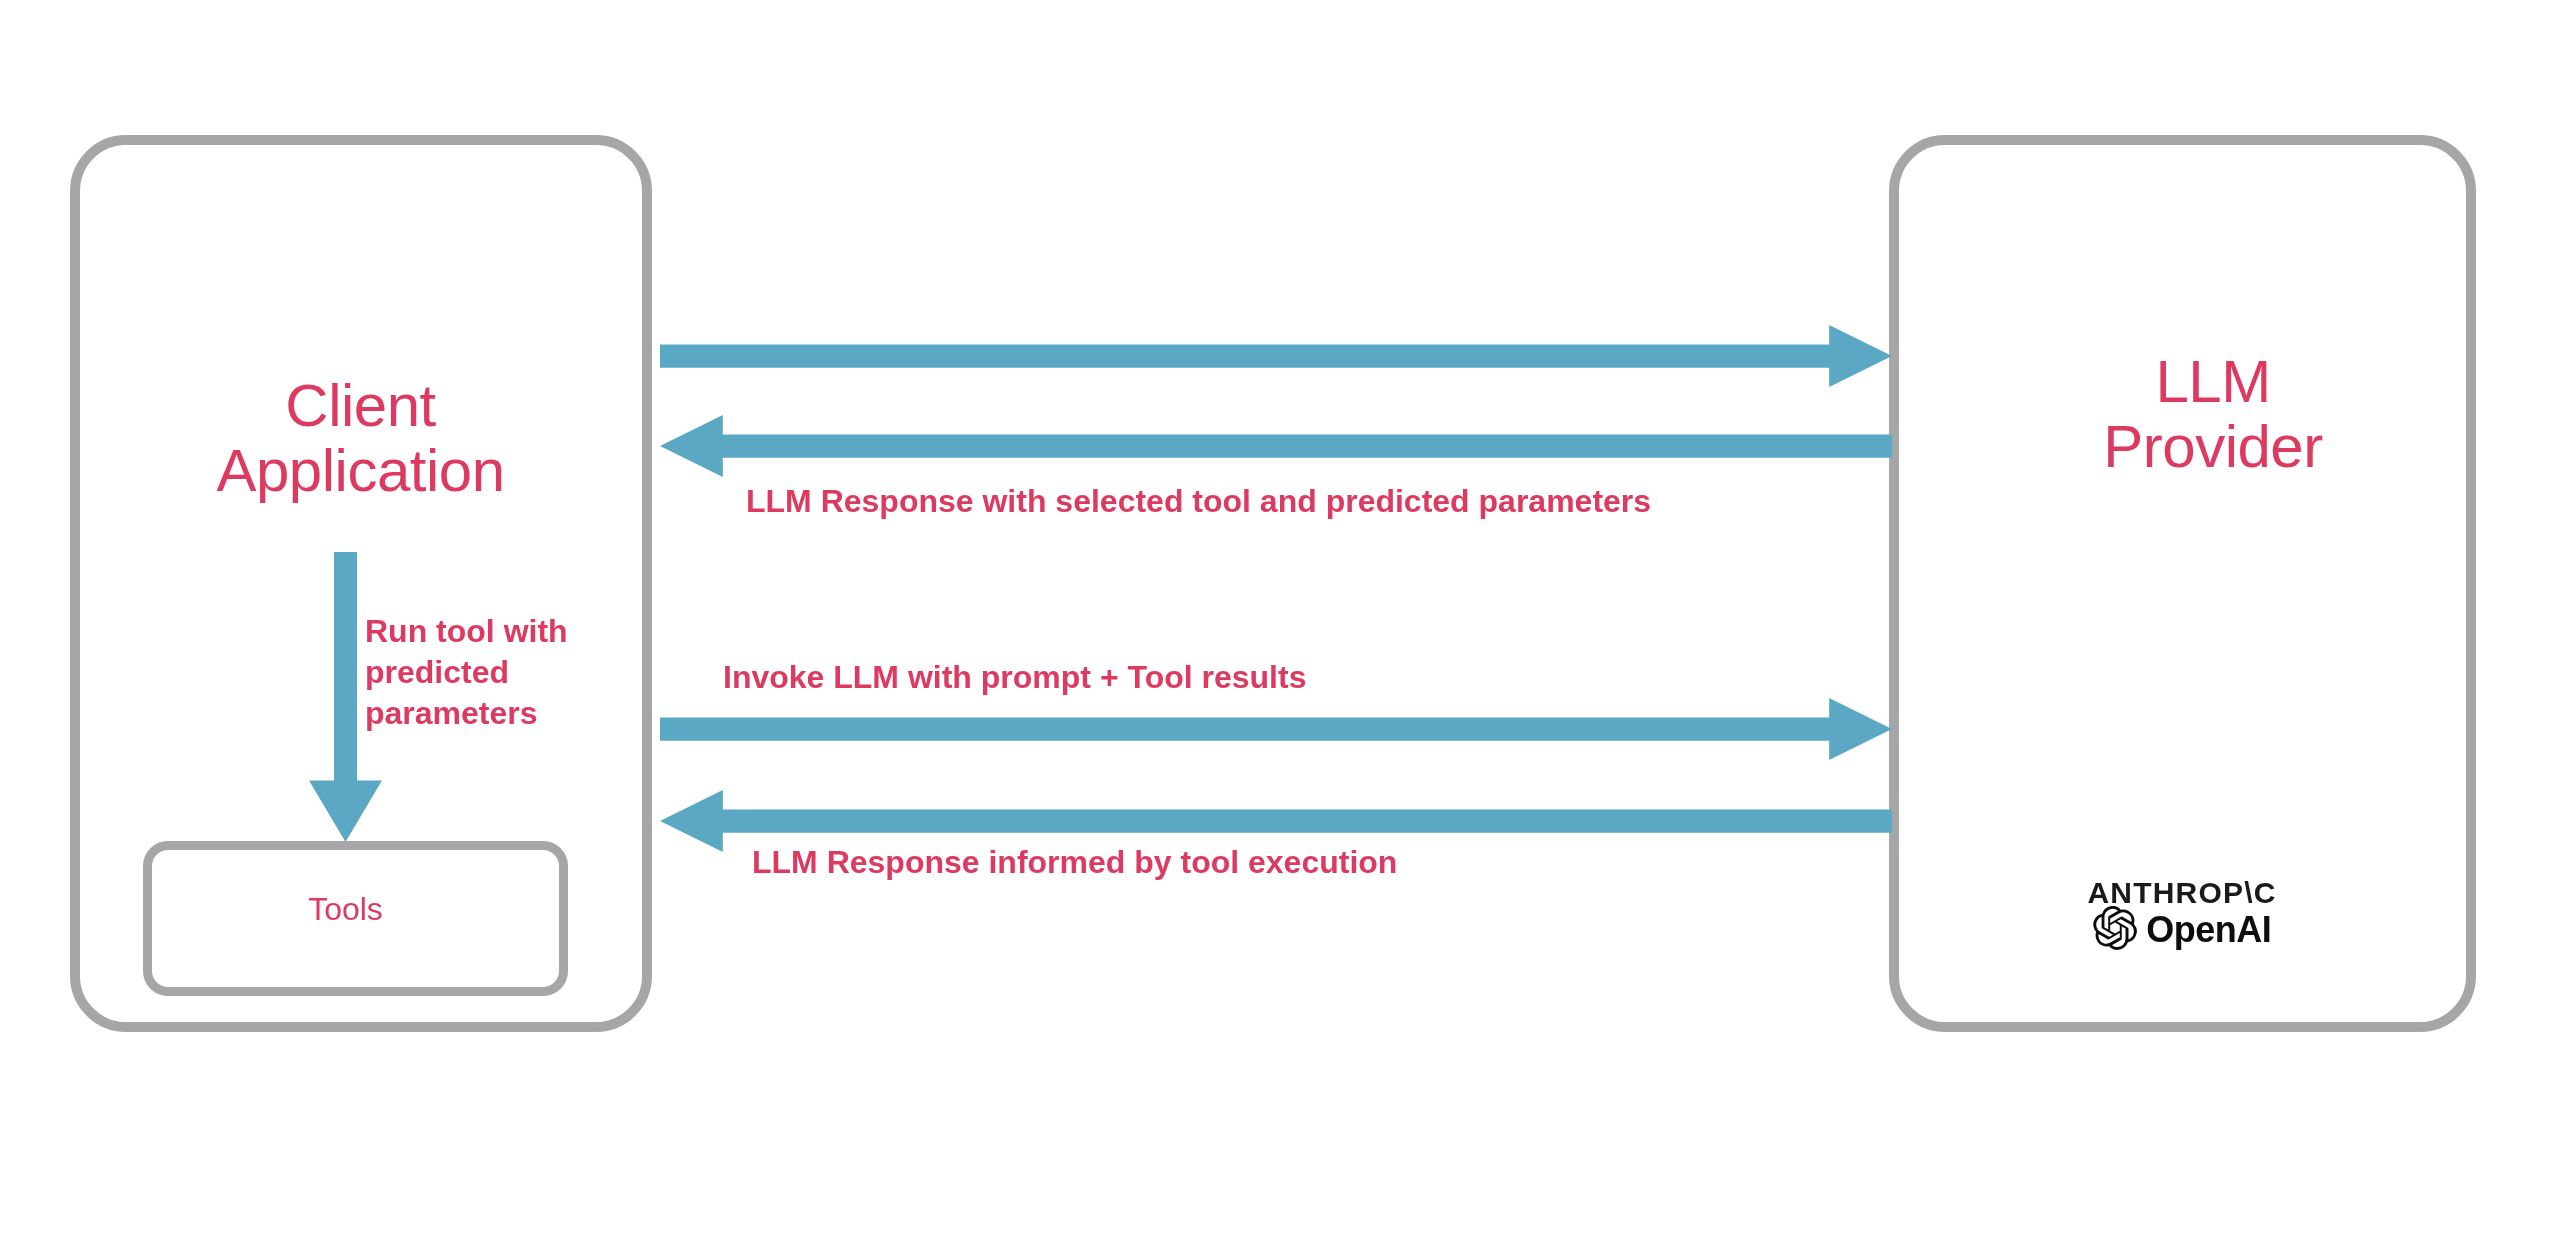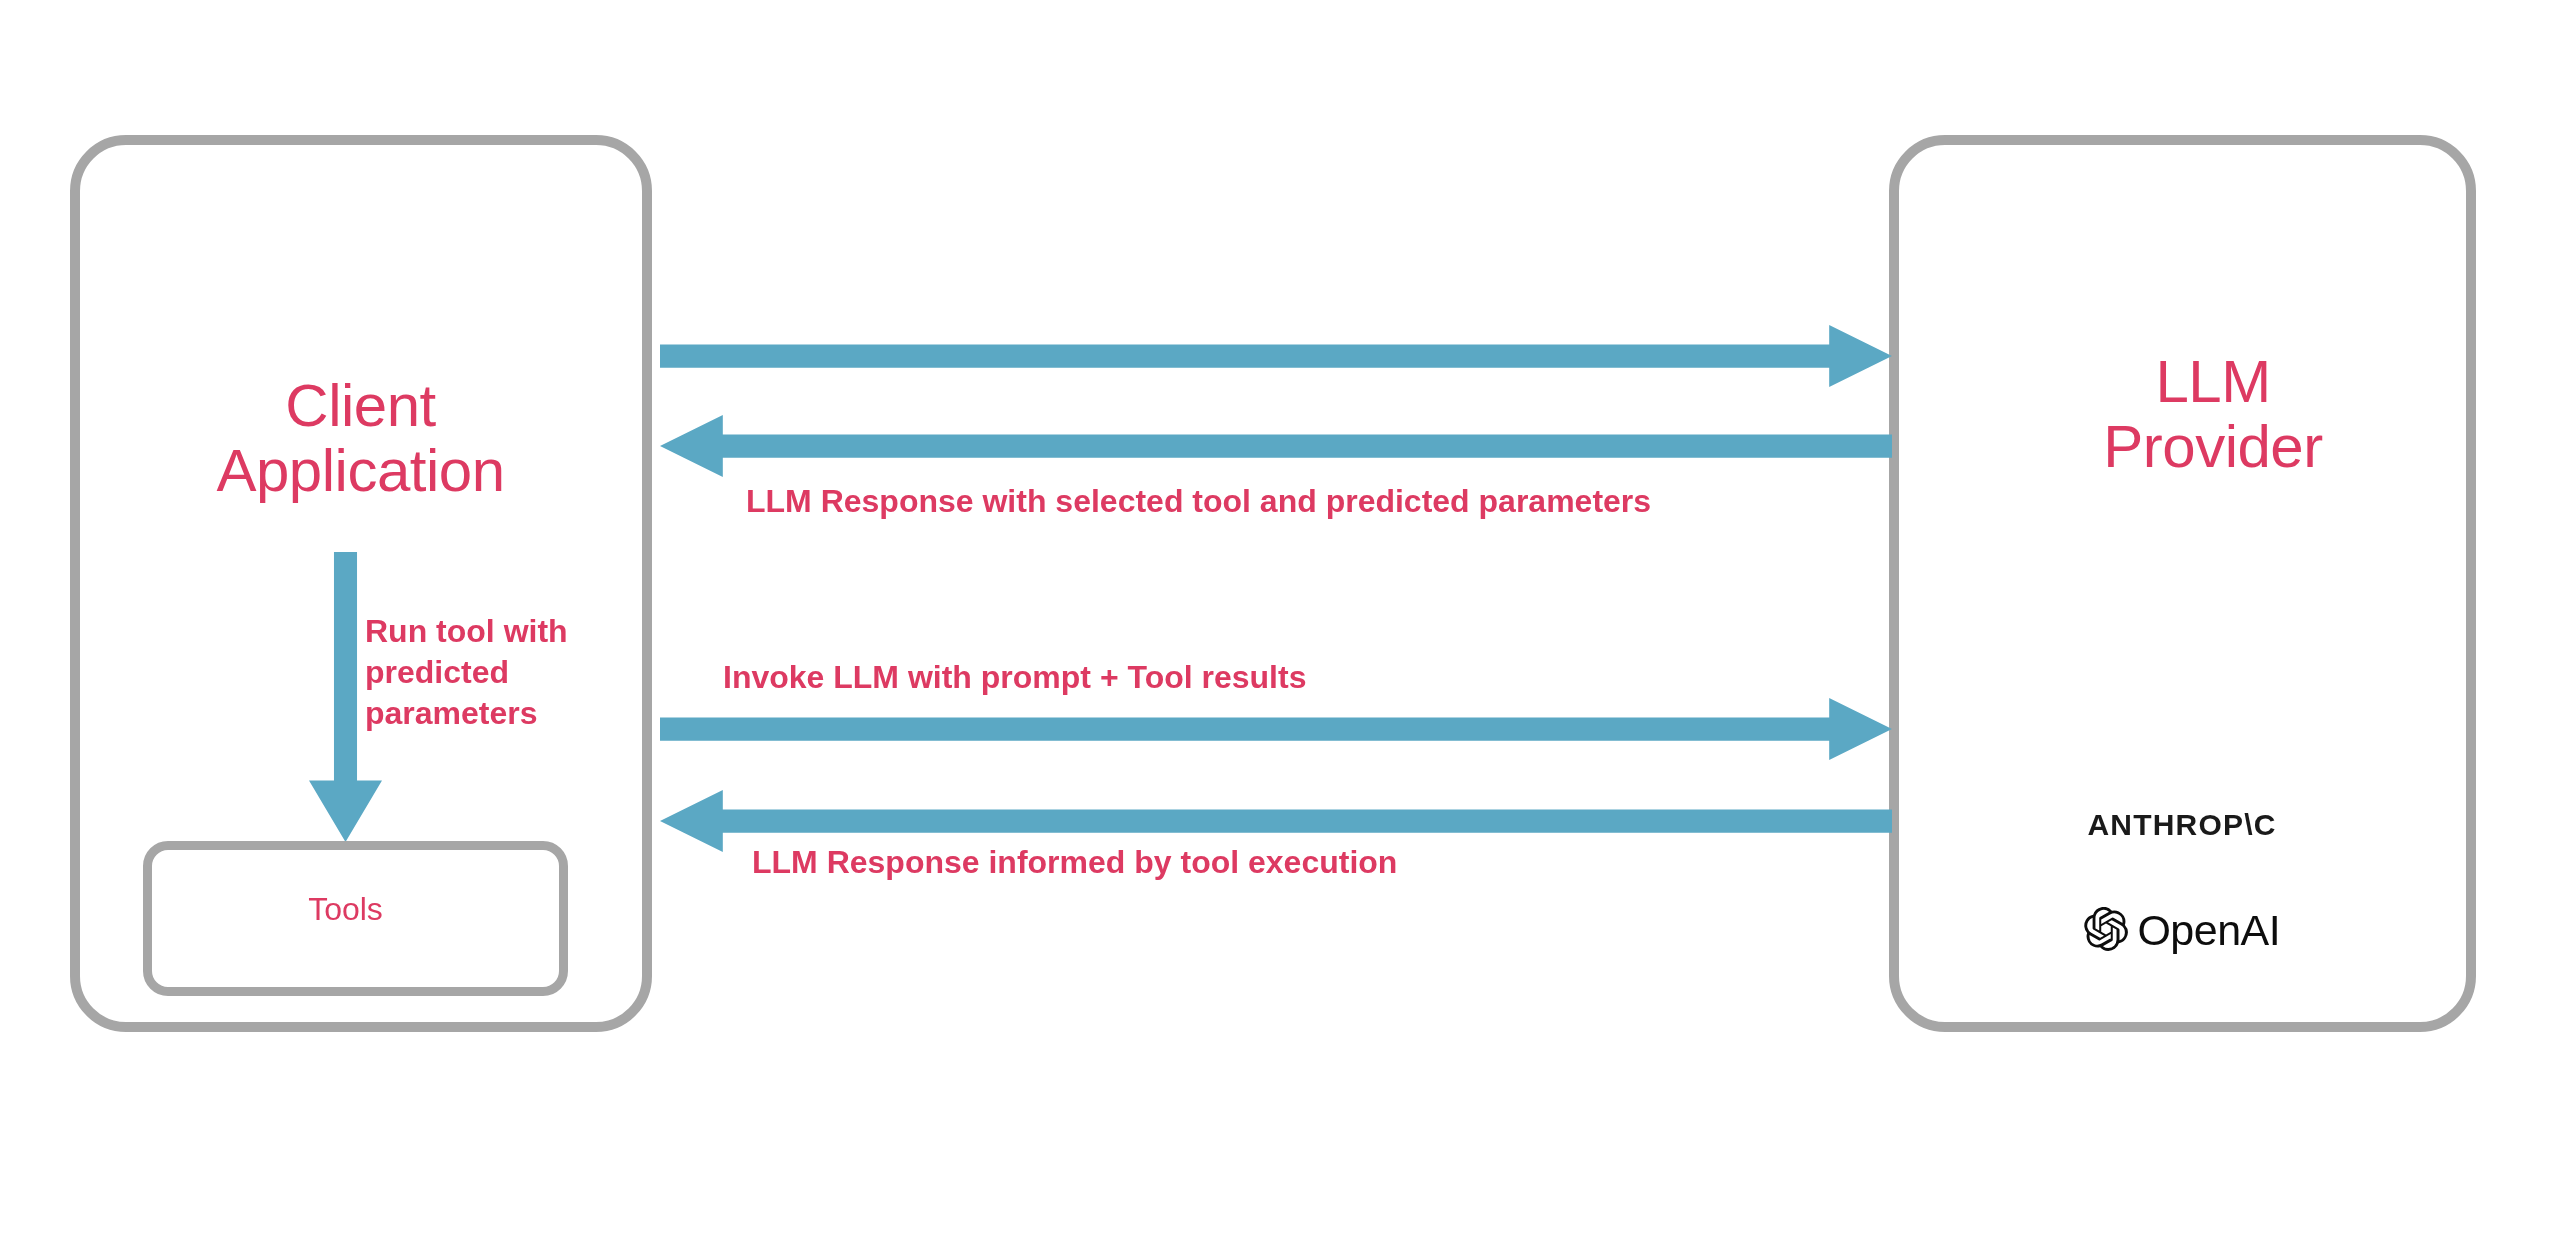--- a/index.html
+++ b/index.html
@@ -118,42 +118,42 @@
     font-size: 32px;
     font-weight: 700;
     line-height: 1.28;
     white-space: pre-line;
   }
 
   
   #anthropic-logo {
     position: absolute;
     left: 1899px;
-    top: 808px;
+    top: 876px;
     width: 566px;
     text-align: center;
     color: #1a1a1a;
     font-size: 30px;
     font-weight: 700;
     letter-spacing: 1.2px;
   }
   #openai-logo {
     position: absolute;
     left: 1899px;
     top: 906px;
     width: 566px;
     display: flex;
     align-items: center;
     justify-content: center;
     gap: 9.7px;
   }
   #openai-wordmark {
     color: #0d0d0d;
-    font-size: 43px;
-    font-weight: 400;
+    font-size: 36px;
+    font-weight: 700;
     letter-spacing: -0.5px;
   }
 </style>
 </head>
 <body>
 
 <div id="canvas">
 
   <div class="rbox" id="client-box"></div>
 

